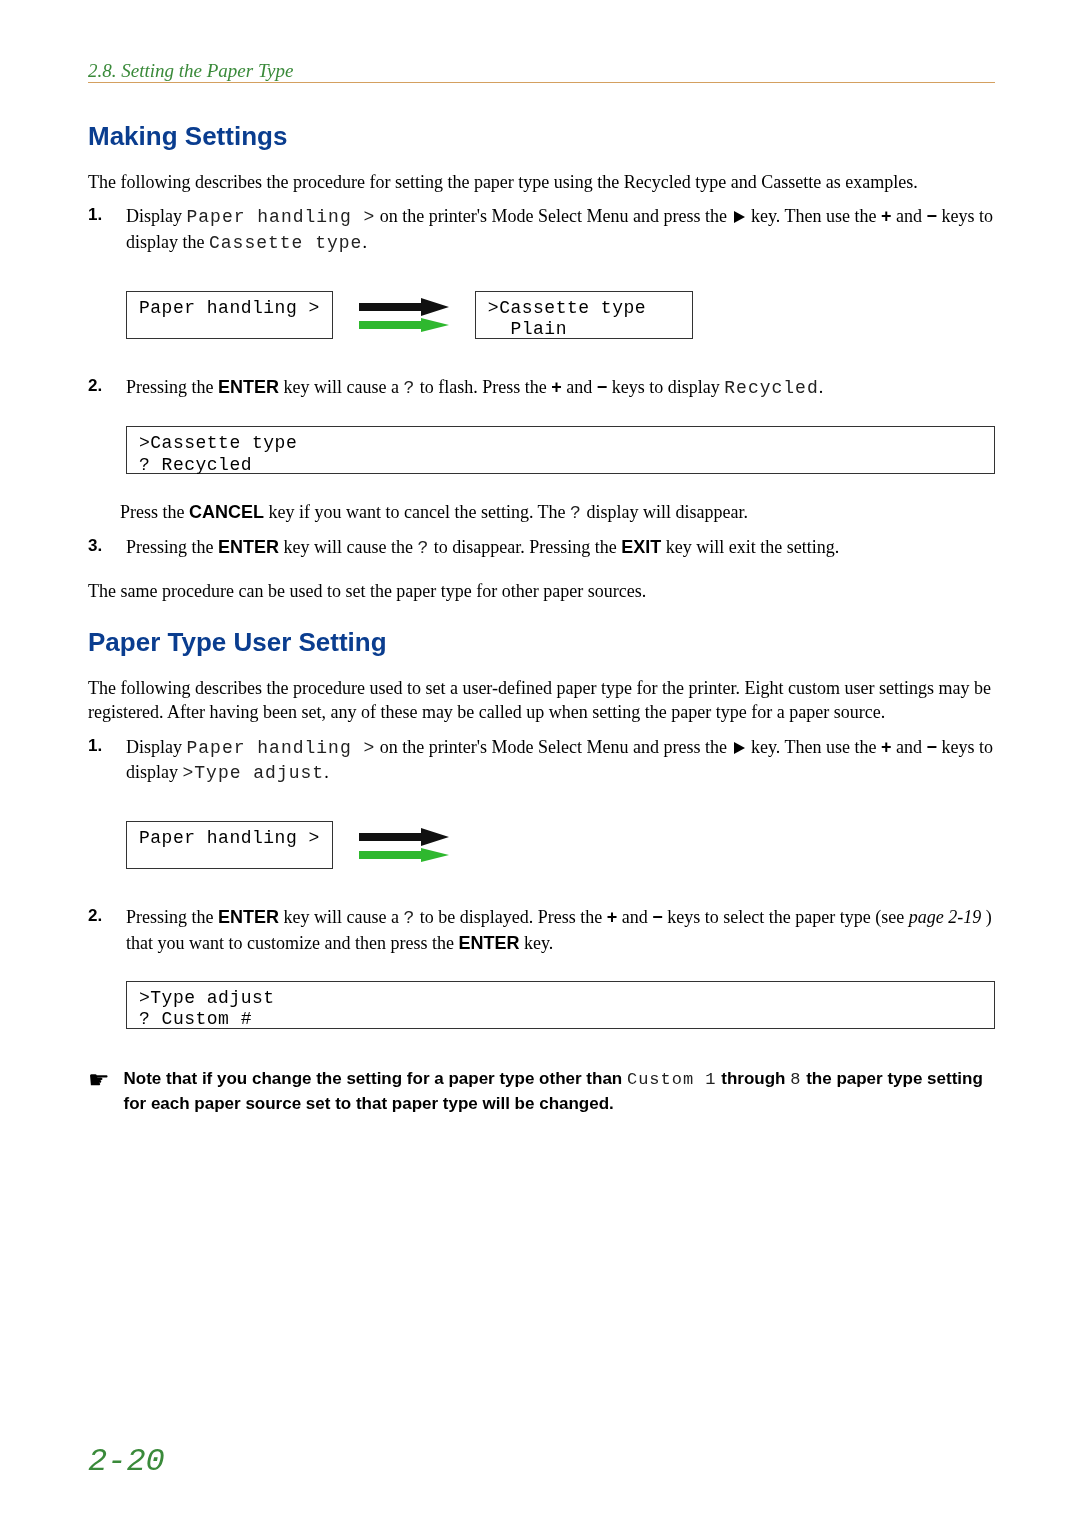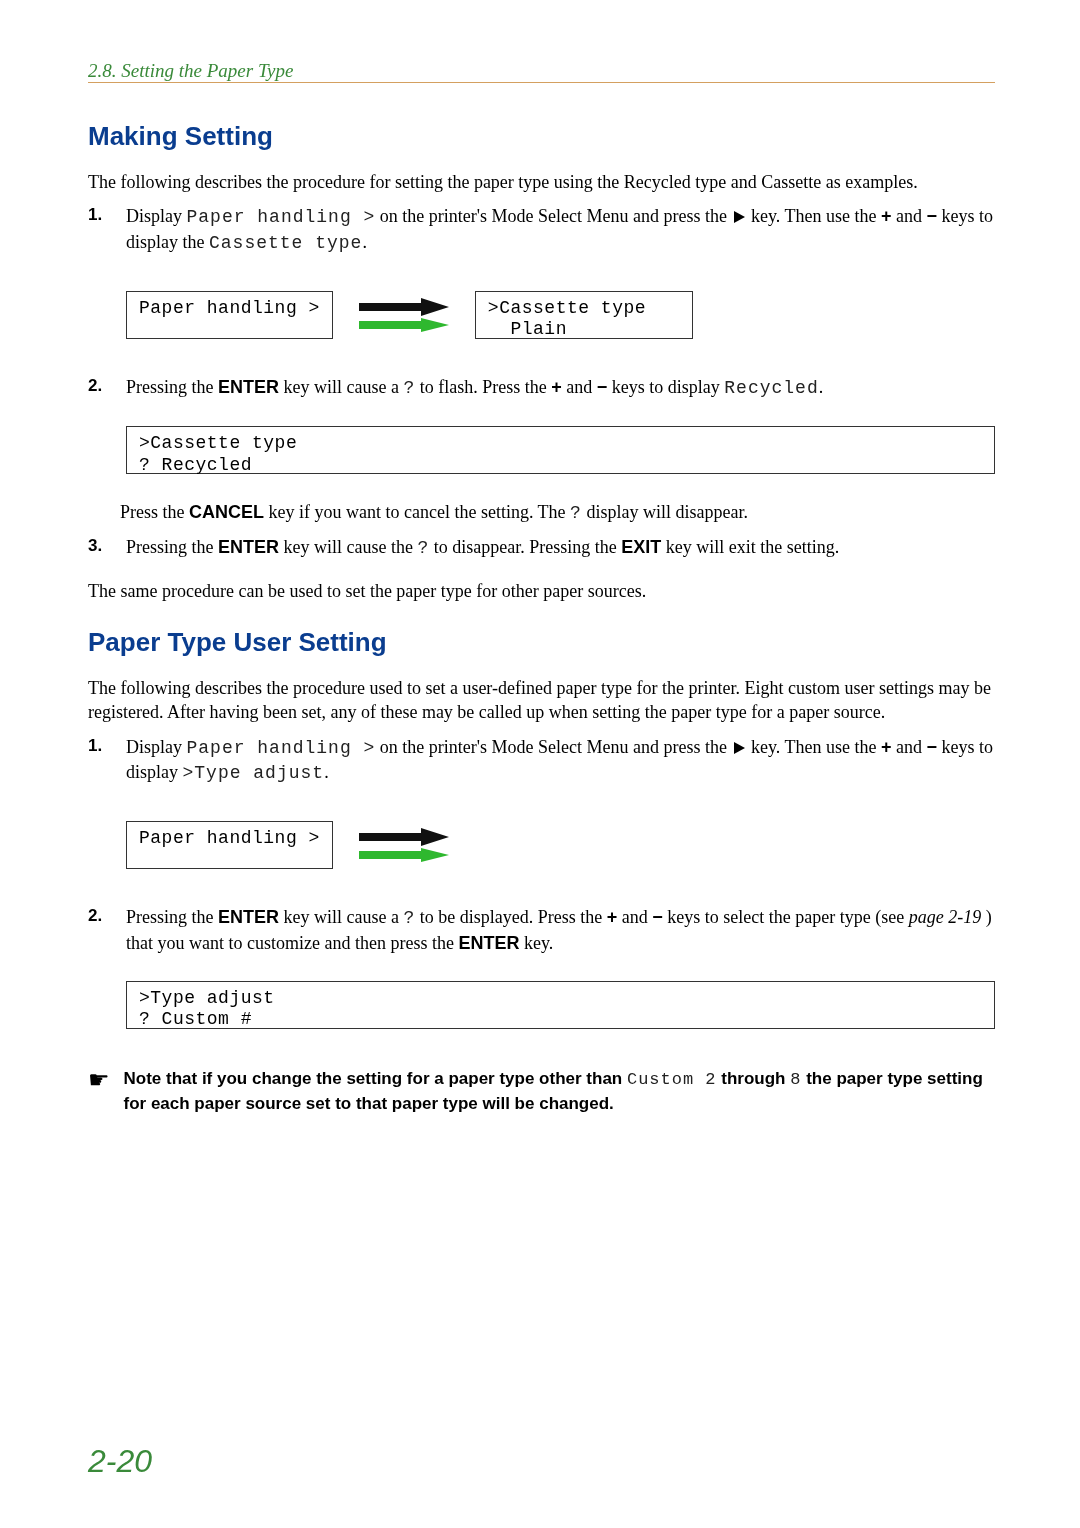--- a/index.html
+++ b/index.html
@@ -115,38 +115,38 @@
     font-size: 17px;
     line-height: 1.4;
   }
   .page-num {
     position: absolute;
     bottom: 48px;
     left: 88px;
     font-style: italic;
     color: #3a8a3a;
     font-size: 32px;
-    font-family: Liberation Sans, sans-serif;
+    font-family: Liberation Mono, monospace;
   }
   .tri {
     display: inline-block;
     width: 0; height: 0;
     border-top: 6px solid transparent;
     border-bottom: 6px solid transparent;
     border-left: 11px solid #000;
     vertical-align: -1px;
     margin: 0 2px;
   }
 </style>
 </head>
 <body>
 
 <div class="header">2.8.  Setting the Paper Type</div>
 
-<div class="h1">Making Setting</div>
+<div class="h1">Making Settings</div>
 <p class="para">The following describes the procedure for setting the paper type using the Recycled type and Cassette as examples.</p>
 
 <ol>
   <li class="li">
     <span class="li-num">1.</span>
     <span class="li-body">
       <span>Display </span><span class="lcd-font">Paper handling &gt;</span><span> on the printer's Mode Select Menu and press the </span><span class="tri"></span><span> key. Then use the </span><span class="bold-sans">+</span><span> and </span><span class="bold-sans">−</span><span> keys to display the </span><span class="lcd-font">Cassette type</span><span>.</span>
     </span>
   </li>
 </ol>
@@ -228,17 +228,17 @@
 </ol>
 
 <div class="indent-solo">
   <div class="lcd-box wide">&gt;Type adjust
 ? Custom #</div>
 </div>
 
 <div class="pointing-note">
   <span class="point-icon">☛</span>
   <span class="note-body">
-    <span>Note that if you change the setting for a paper type other than </span><span class="lcd-font" style="font-weight:normal;">Custom 2</span><span> through </span><span class="lcd-font" style="font-weight:normal;">8</span><span> the paper type setting for each paper source set to that paper type will be changed.</span>
+    <span>Note that if you change the setting for a paper type other than </span><span class="lcd-font" style="font-weight:normal;">Custom 1</span><span> through </span><span class="lcd-font" style="font-weight:normal;">8</span><span> the paper type setting for each paper source set to that paper type will be changed.</span>
   </span>
 </div>
 
 <div class="page-num">2-20</div>
 
 </body></html>

